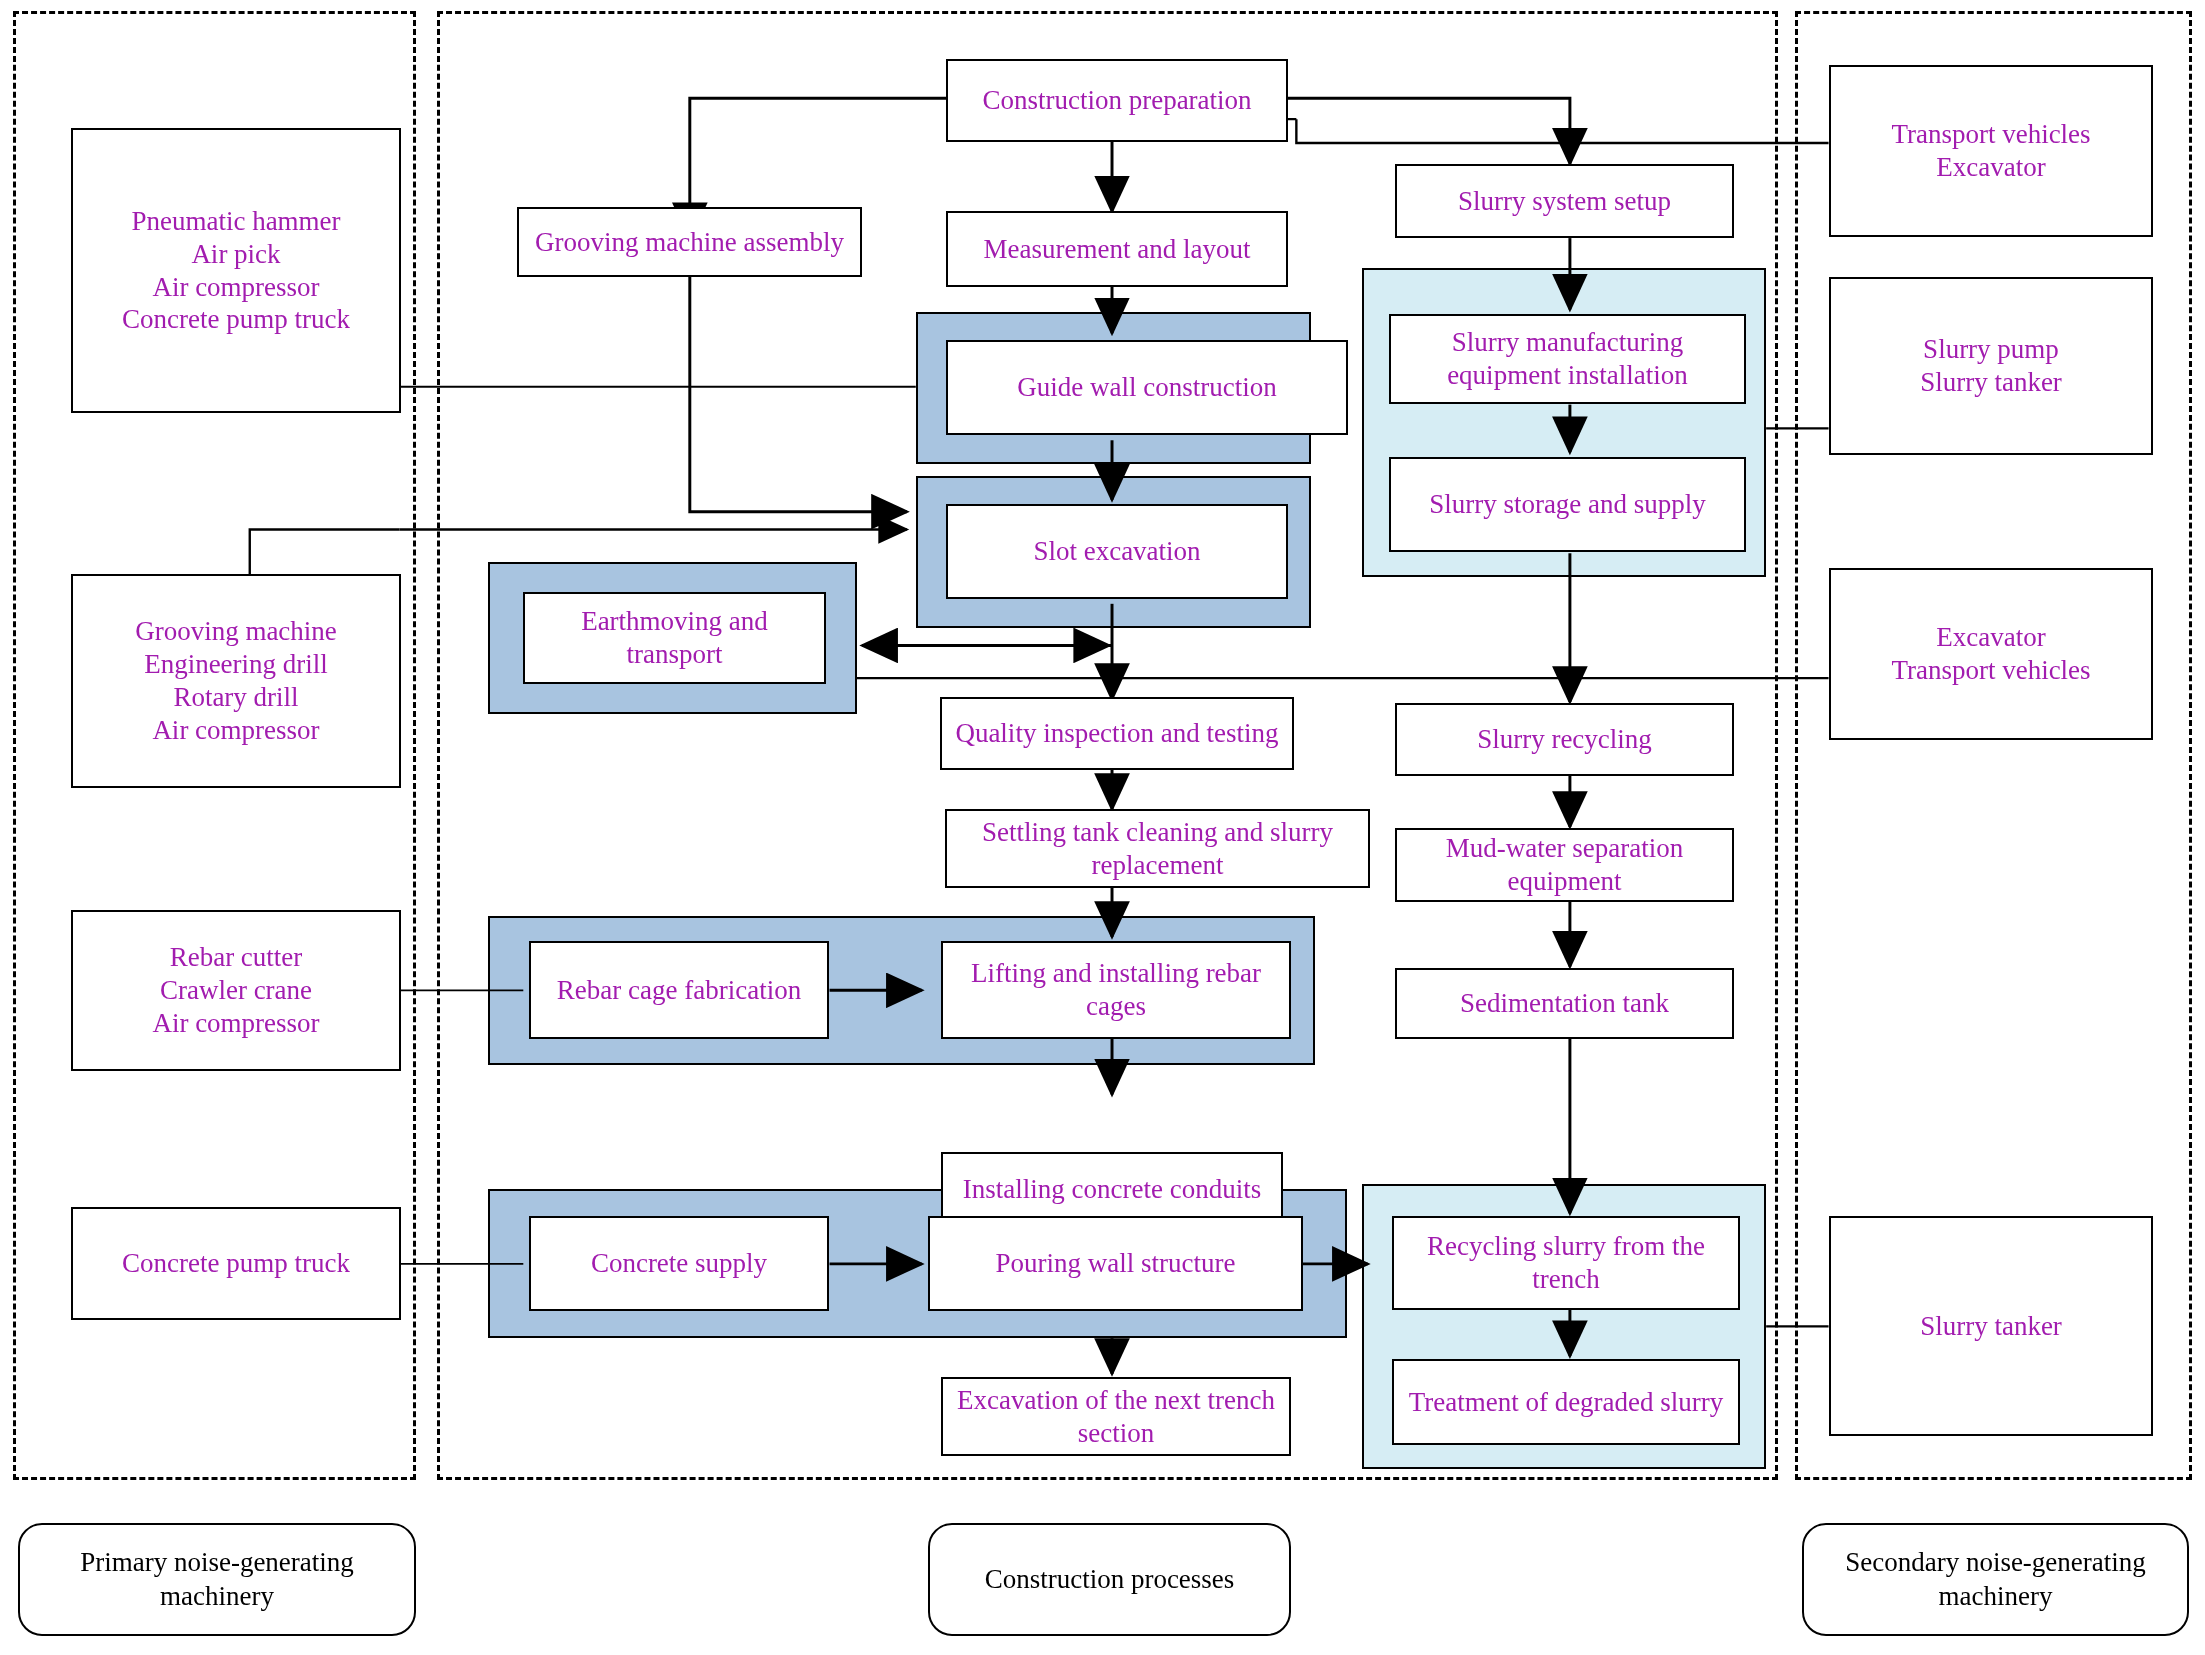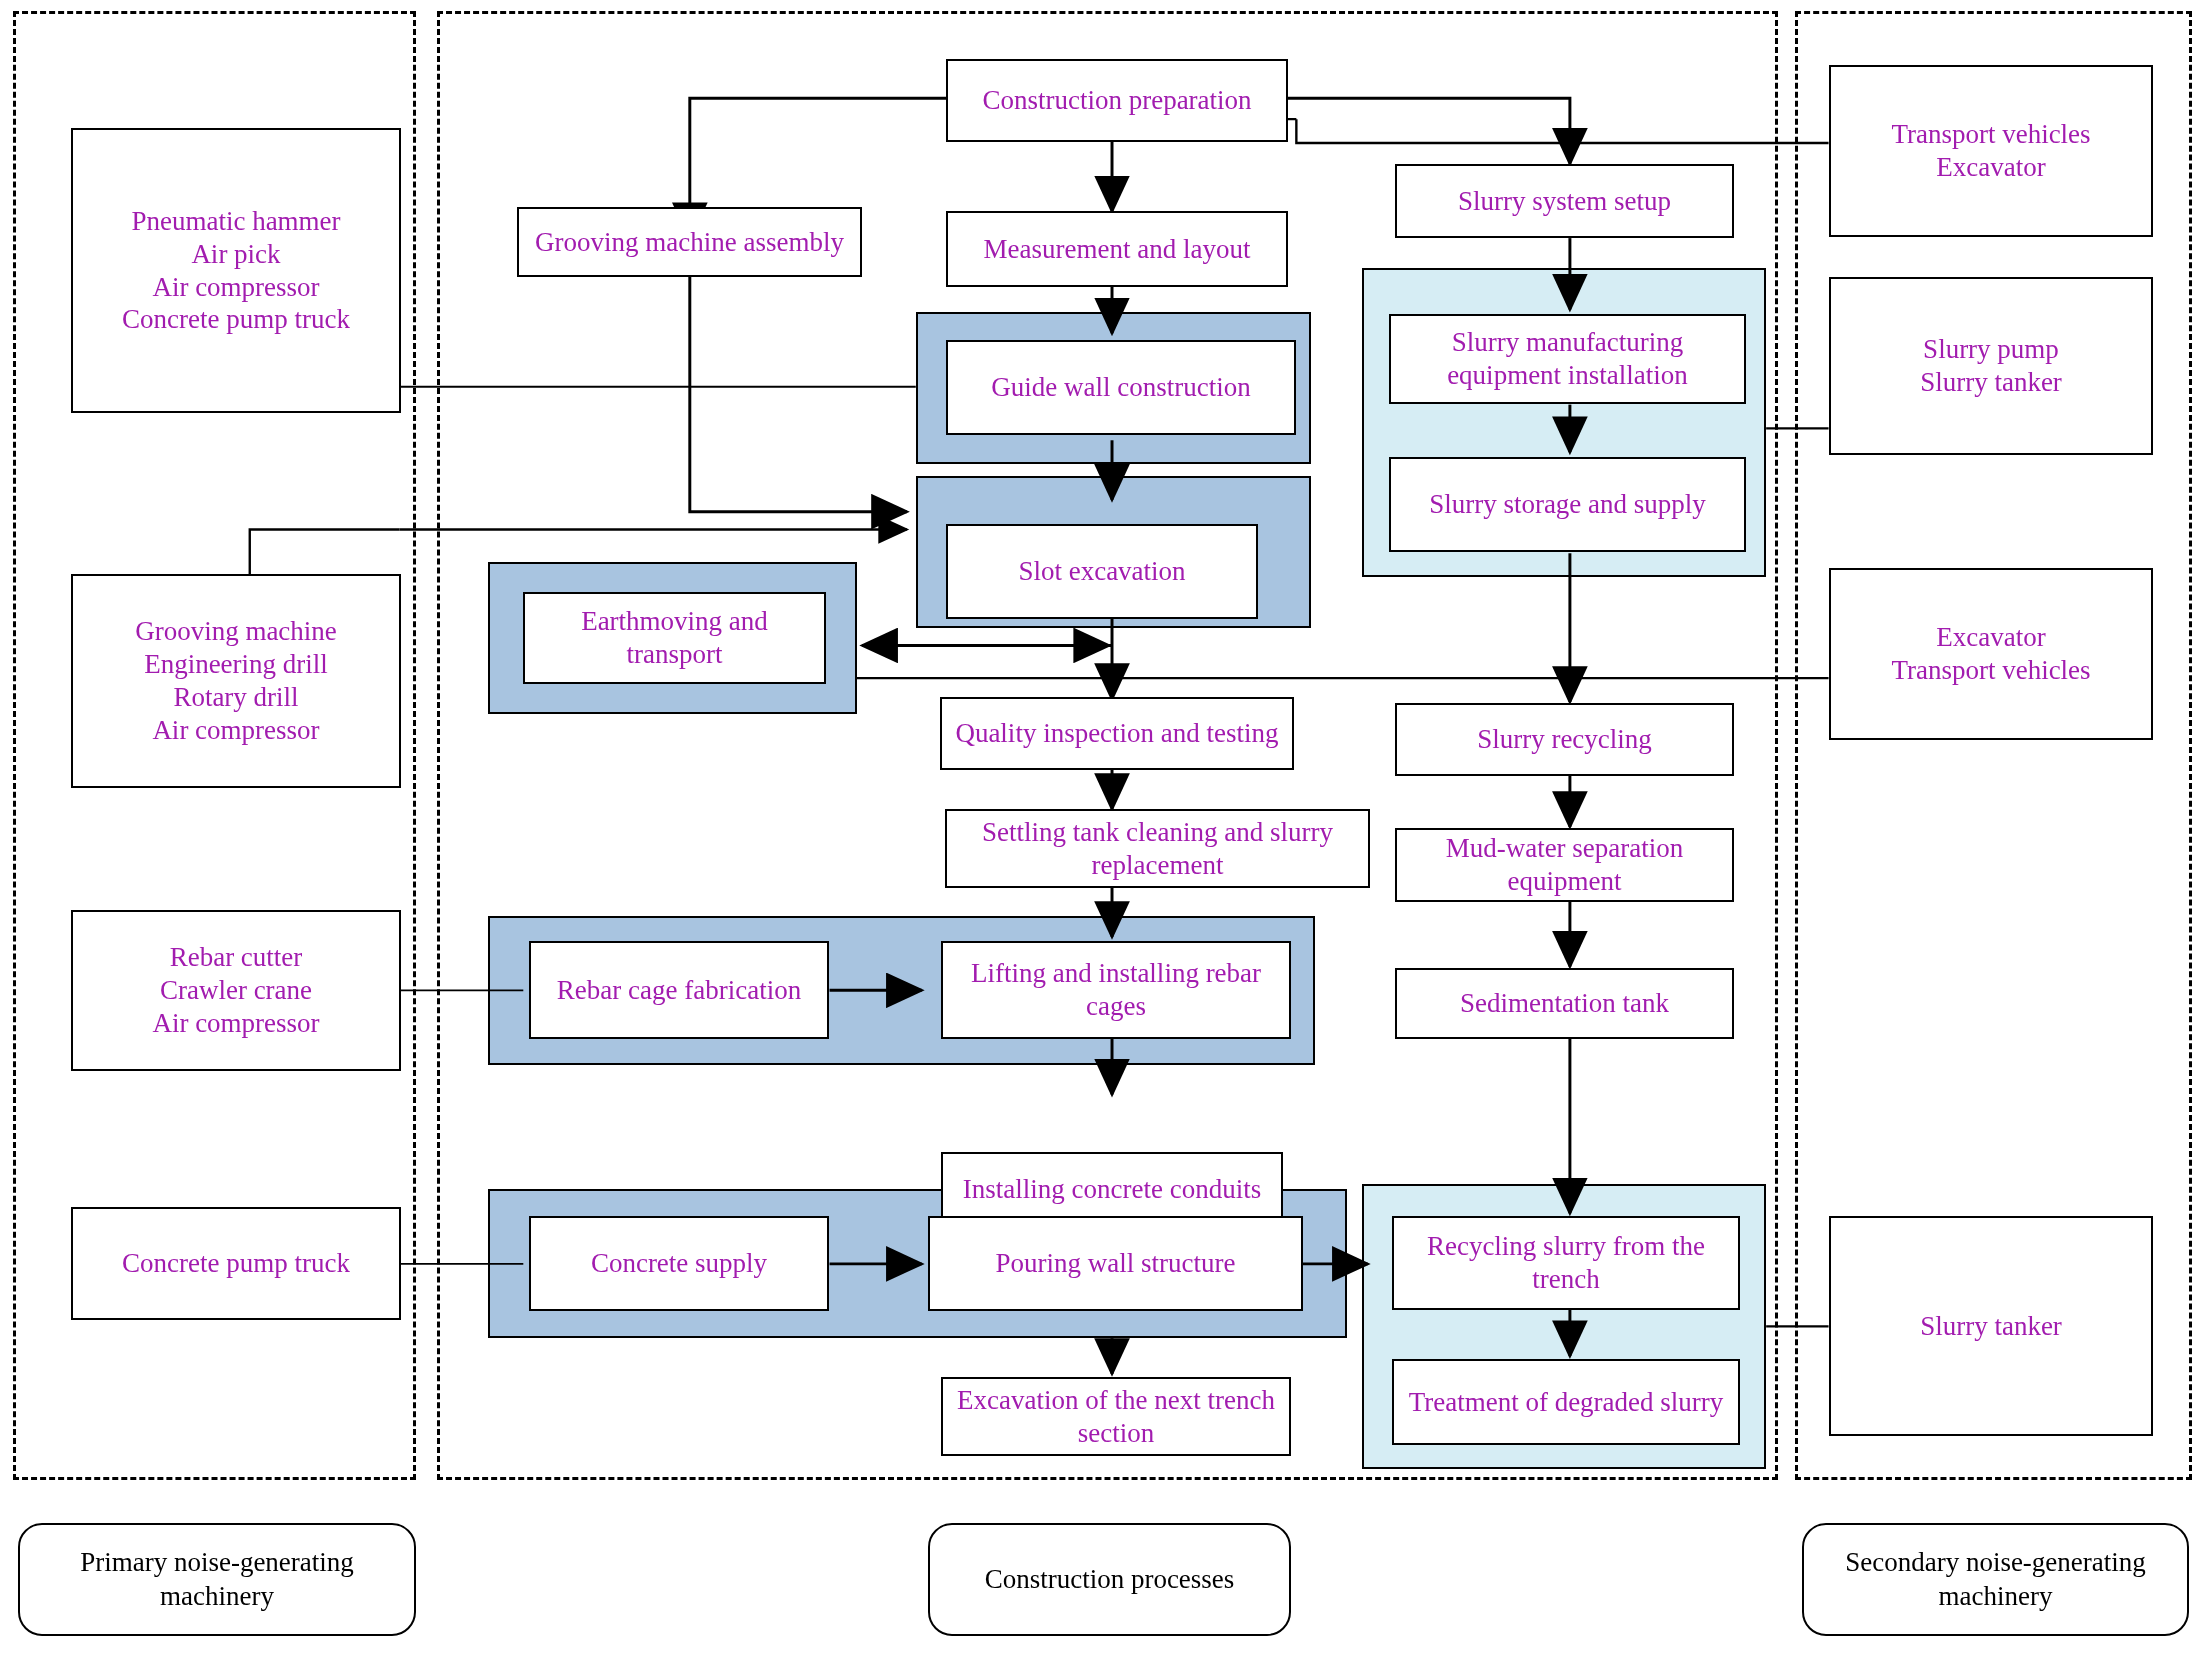--- a/index.html
+++ b/index.html
@@ -125,23 +125,23 @@
 Air compressor</div>
 
   <div class="node" style="left:71px;top:1207px;width:330px;height:113px;white-space:pre-line;">Concrete pump truck</div>
 
   <div class="node" style="left:946px;top:59px;width:342px;height:83px;">Construction preparation</div>
 
   <div class="node" style="left:517px;top:207px;width:345px;height:70px;">Grooving machine assembly</div>
 
   <div class="node" style="left:946px;top:211px;width:342px;height:76px;">Measurement and layout</div>
 
-  <div class="node" style="left:946px;top:340px;width:350px;height:95px;">Guide wall construction</div>
+  <div class="node" style="left:946px;top:340px;width:402px;height:95px;">Guide wall construction</div>
 
-  <div class="node" style="left:946px;top:524px;width:312px;height:95px;">Slot excavation</div>
+  <div class="node" style="left:946px;top:504px;width:342px;height:95px;">Slot excavation</div>
 
   <div class="node" style="left:523px;top:592px;width:303px;height:92px;">Earthmoving and transport</div>
 
   <div class="node" style="left:940px;top:697px;width:354px;height:73px;">Quality inspection and testing</div>
 
   <div class="node" style="left:904px;top:809px;width:425px;height:79px;margin-left:41px;">Settling tank cleaning and slurry replacement</div>
 
   <div class="node" style="left:529px;top:941px;width:300px;height:98px;">Rebar cage fabrication</div>
 
   <div class="node" style="left:941px;top:941px;width:350px;height:98px;">Lifting and installing rebar cages</div>

